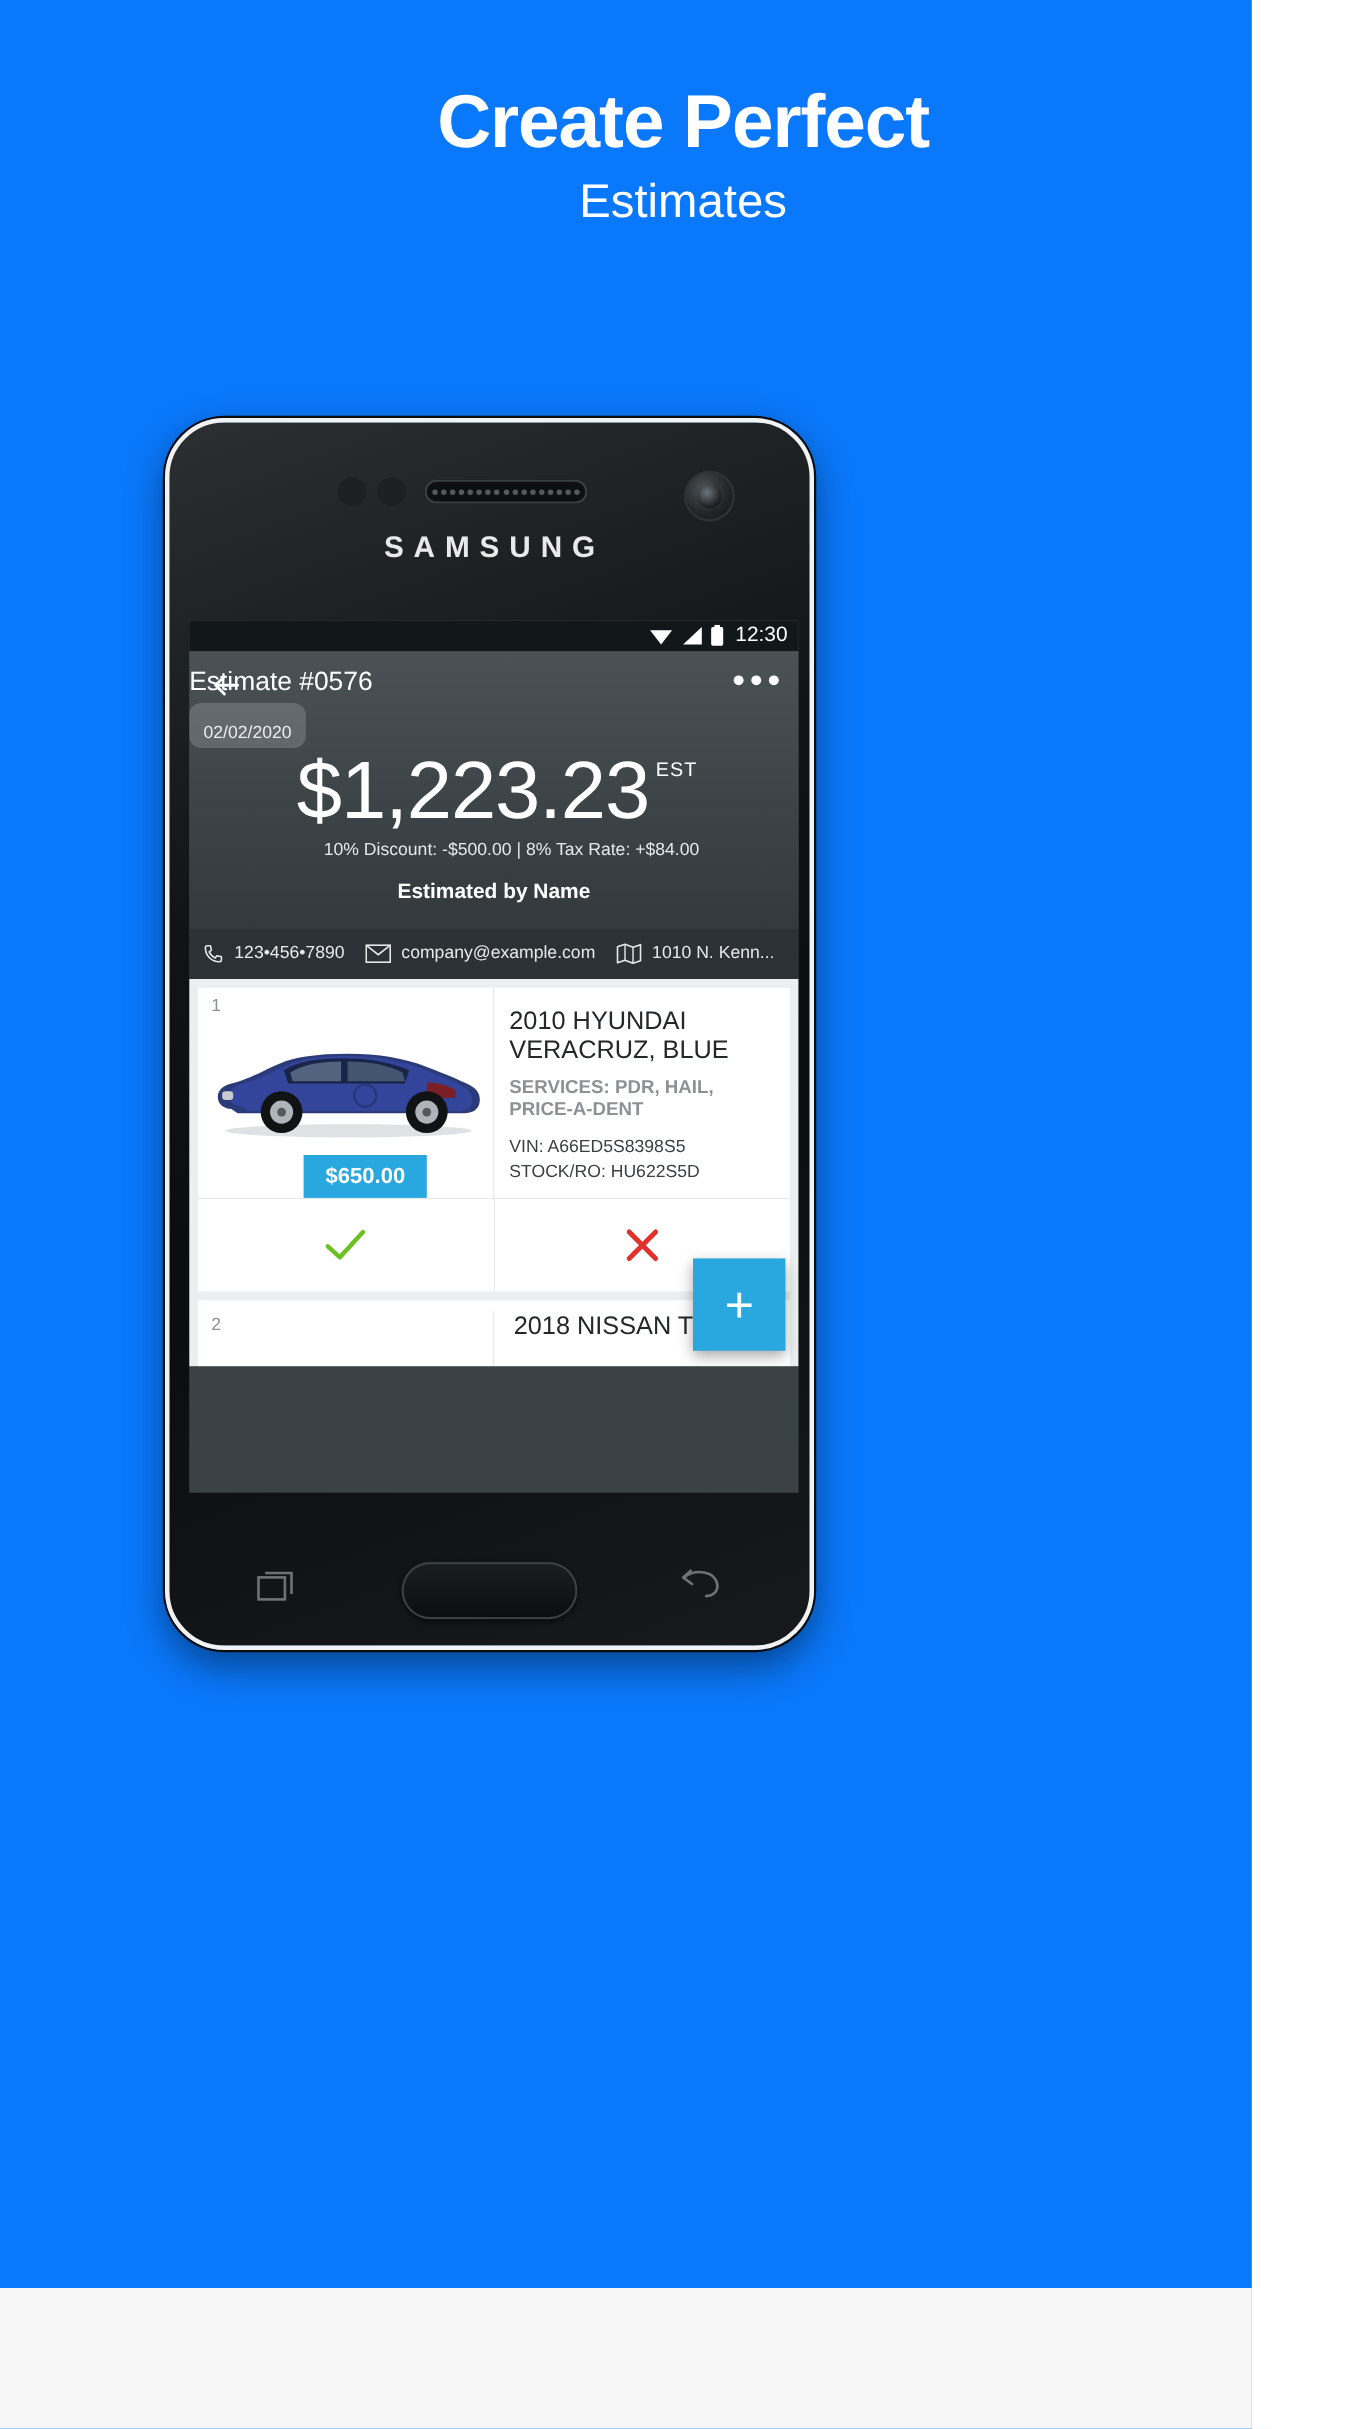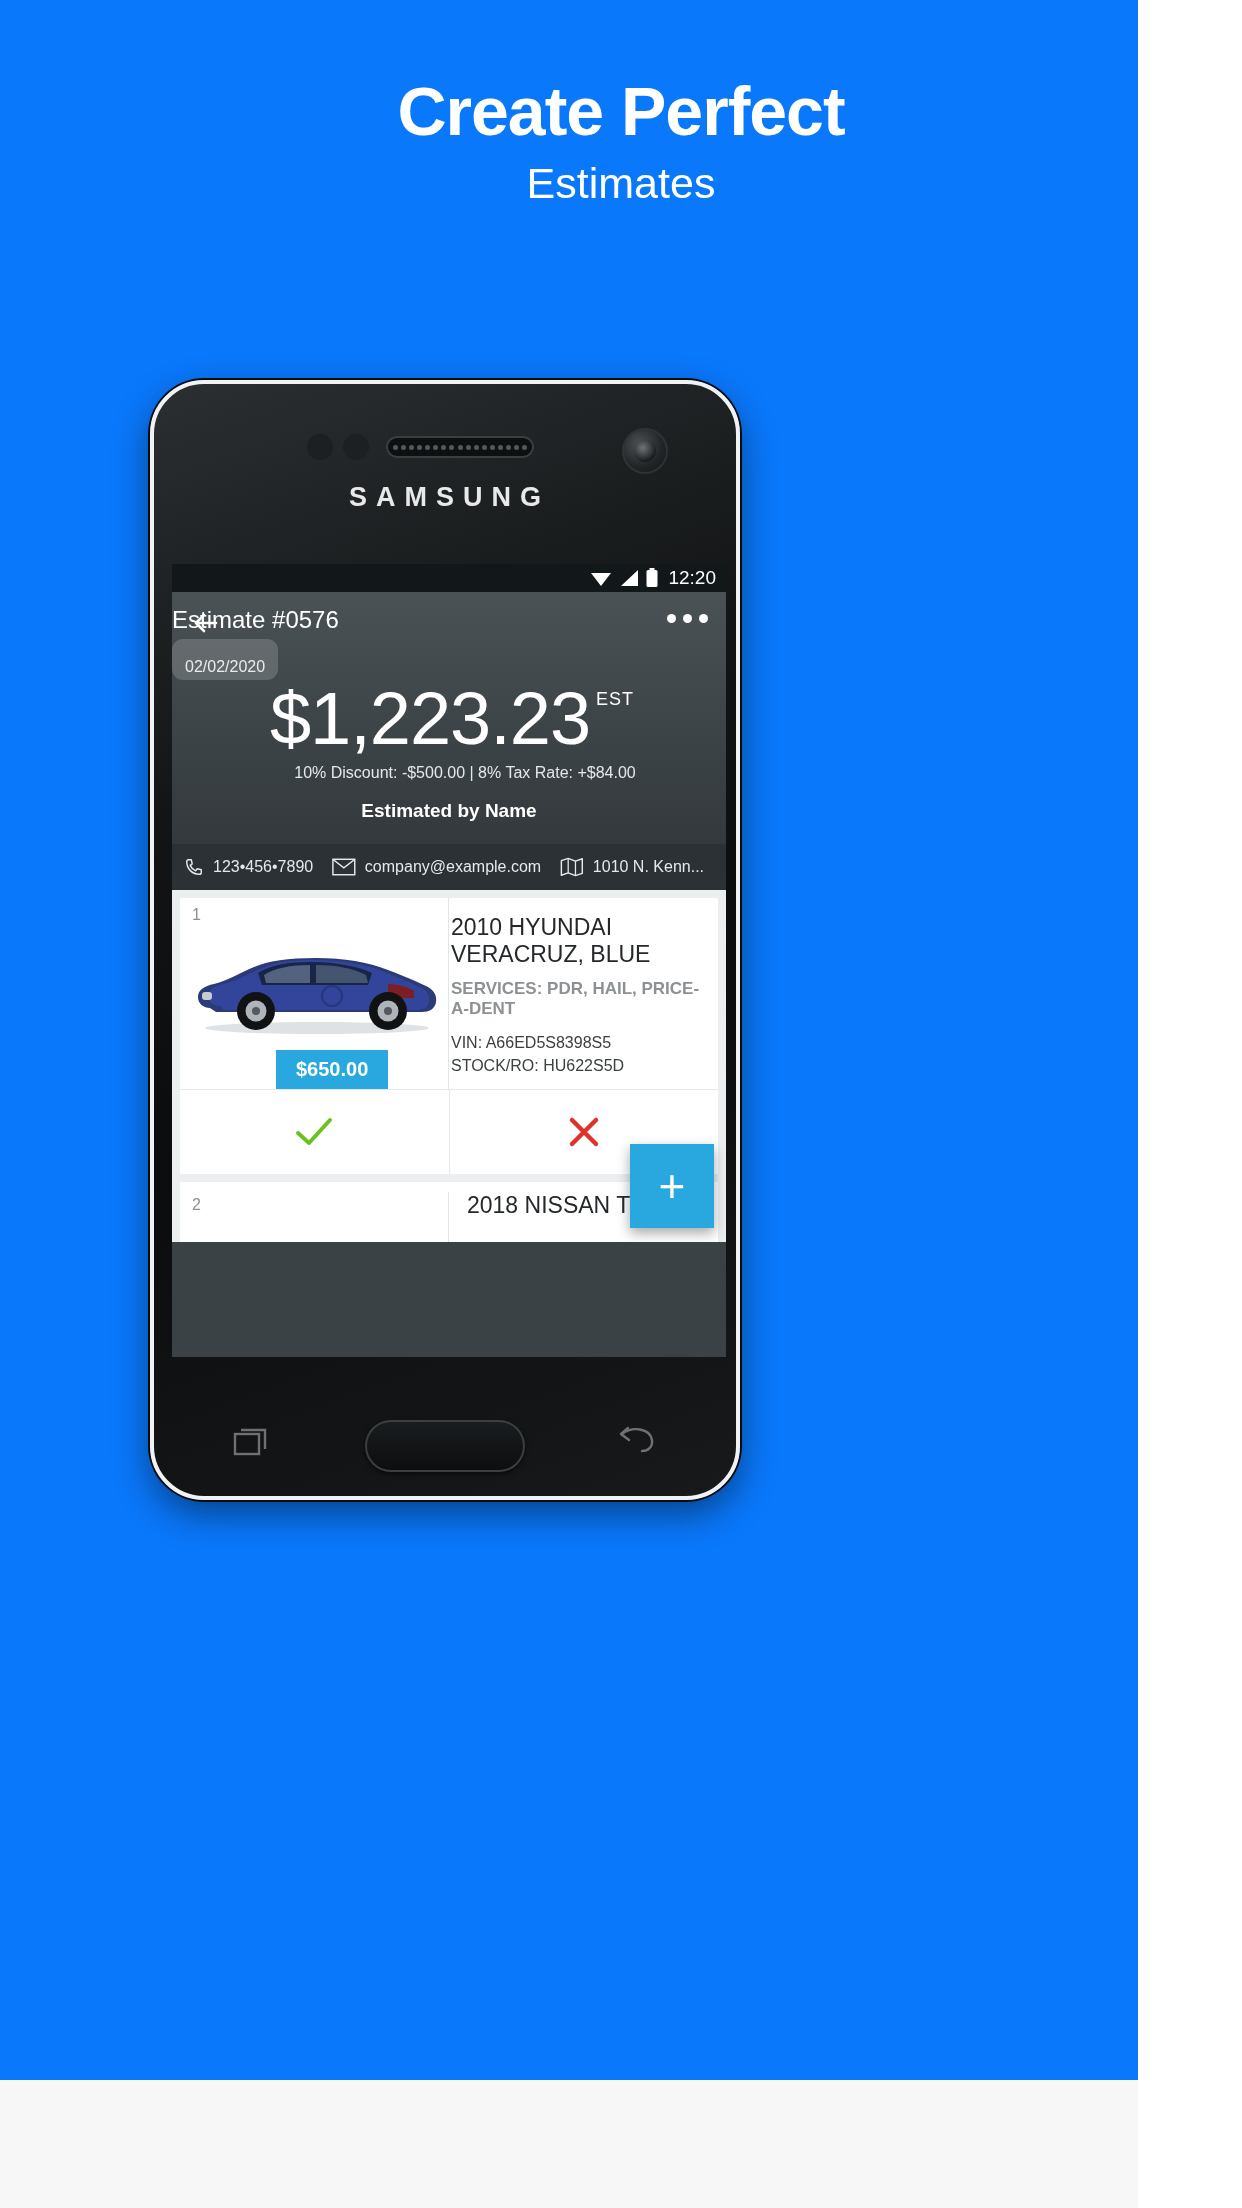--- a/index.html
+++ b/index.html
@@ -255,21 +255,21 @@
   .price-badge {
     position: absolute; left: 96px; bottom: 0;
     background: #29a8e0;
     color: #ffffff;
     font-size: 20px; font-weight: bold;
     padding: 8px 20px;
   }
   .info-col {
     flex: 1;
     border-left: 1px solid #e2e5e6;
-    padding: 16px 14px 12px 2px;
+    padding: 16px 14px 12px 14px;
   }
   .veh-title {
     color: #25282a; font-size: 23px; line-height: 1.16;
   }
   .services {
     color: #8d9194; font-size: 17px; font-weight: bold;
     margin-top: 12px; line-height: 1.18;
   }
   .vin {
     color: #3c4042; font-size: 16px; margin-top: 14px; line-height: 1.3;
@@ -362,21 +362,21 @@
           <svg class="sb-icon" width="22" height="18" viewBox="0 0 22 18">
             <path d="M1 4 L11 17 L21 4 Z" fill="#ffffff"></path>
           </svg>
           <svg class="sb-icon" width="20" height="18" viewBox="0 0 20 18">
             <path d="M19 1 L19 17 L2 17 Z" fill="#ffffff"></path>
           </svg>
           <svg class="sb-icon" width="12" height="20" viewBox="0 0 12 20">
             <rect x="3.5" y="0" width="5" height="2.5" fill="#ffffff"></rect>
             <rect x="0.5" y="2" width="11" height="17" rx="1.5" fill="#ffffff"></rect>
           </svg>
-          <span class="sb-time">12:20</span>
+          <span class="sb-time">12:30</span>
         </div>
 
         <div class="app-top">
 
           <div class="hdr">
             <svg class="back-arrow" viewBox="0 0 34 34">
               <path d="M26 17 H7 M14 9 L6 17 L14 25" stroke="#ffffff" stroke-width="2.6" fill="none" stroke-linecap="round" stroke-linejoin="round"></path>
             </svg>
             <div class="hdr-center">
               <div class="hdr-title">Estimate #0576</div>

